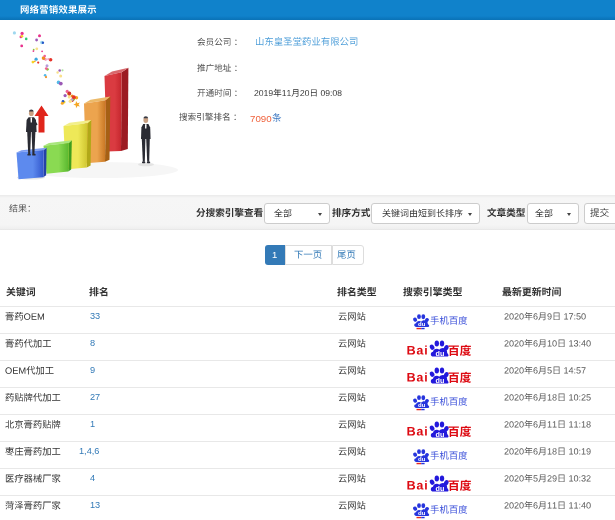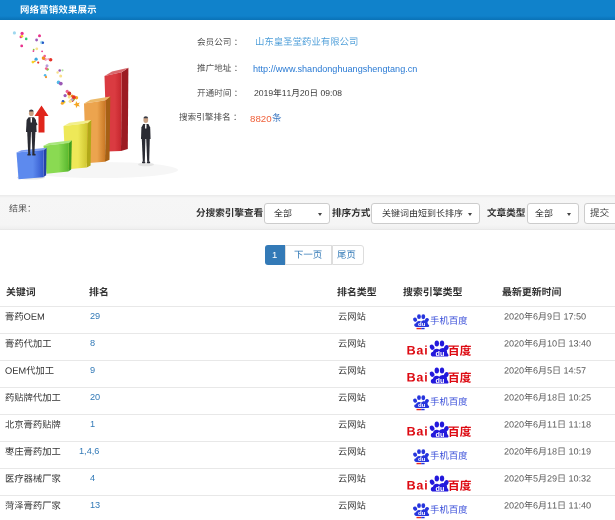--- a/index.html
+++ b/index.html
@@ -161,27 +161,26 @@
 <svg style="position:absolute;left:179.4px;top:110.5px;overflow:visible" width="63" height="12">
       <g transform="translate(0,9.0)">
         <path d="M1.4 -7.2V-5.5H0.4V-4.9H1.4V-3L0.3 -2.7L0.5 -2L1.4 -2.4V-0.1C1.4 0 1.4 0 1.3 0C1.2 0 0.9 0 0.6 0C0.6 0.2 0.7 0.5 0.7 0.6C1.2 0.7 1.6 0.6 1.8 0.5C2 0.4 2 0.2 2 -0.1V-2.6L3 -3L2.9 -3.6L2 -3.3V-4.9H2.9V-5.5H2V-7.2ZM3.3 -2.5V-1.9H3.6L3.6 -1.9C3.9 -1.3 4.4 -0.9 5 -0.5C4.3 -0.1 3.5 0.1 2.6 0.2C2.7 0.3 2.8 0.6 2.9 0.7C3.9 0.6 4.8 0.3 5.6 -0.1C6.3 0.2 7.1 0.5 7.9 0.7C8 0.5 8.1 0.3 8.3 0.1C7.5 0 6.8 -0.2 6.2 -0.4C6.9 -0.9 7.5 -1.5 7.8 -2.3L7.4 -2.5L7.3 -2.5H5.9V-3.3H7.9V-6.5H6.2V-6H7.3V-5.2H6.3V-4.7H7.3V-3.9H5.9V-7.2H5.3V-3.9H3.9V-4.7H4.9V-5.2H3.9V-6C4.4 -6.1 4.8 -6.3 5.2 -6.5L4.8 -6.9C4.4 -6.7 3.9 -6.5 3.4 -6.3V-3.3H5.3V-2.5ZM7 -1.9C6.6 -1.5 6.2 -1.1 5.6 -0.7C5 -1.1 4.6 -1.5 4.2 -1.9Z M14 -0.9C14.8 -0.5 15.7 0.1 16.1 0.5L16.7 0.1C16.2 -0.3 15.2 -0.8 14.5 -1.2ZM11.1 -1.2C10.6 -0.7 9.8 -0.2 9.1 0.1C9.3 0.2 9.5 0.4 9.6 0.5C10.3 0.2 11.1 -0.4 11.7 -0.9ZM10.3 -2.7C10.4 -2.8 10.6 -2.8 12.2 -2.9C11.5 -2.6 10.9 -2.3 10.6 -2.2C10.1 -2 9.8 -1.9 9.5 -1.9C9.5 -1.7 9.6 -1.4 9.6 -1.3C9.9 -1.4 10.2 -1.4 12.7 -1.6V-0.1C12.7 0 12.7 0.1 12.5 0.1C12.4 0.1 11.9 0.1 11.4 0.1C11.5 0.2 11.6 0.5 11.7 0.6C12.3 0.6 12.7 0.6 13 0.5C13.3 0.4 13.3 0.3 13.3 -0.1V-1.6L15.5 -1.8C15.7 -1.5 15.9 -1.3 16 -1.1L16.5 -1.4C16.2 -1.9 15.4 -2.6 14.8 -3.1L14.3 -2.8C14.5 -2.6 14.8 -2.4 15 -2.2L11.3 -2C12.5 -2.5 13.7 -3 14.9 -3.7L14.4 -4.1C14 -3.9 13.6 -3.6 13.2 -3.4L11.3 -3.3C11.9 -3.6 12.4 -4 13 -4.3L12.7 -4.5H16V-3.5H16.6V-5.1H13.2V-5.9H16.5V-6.5H13.2V-7.2H12.6V-6.5H9.3V-5.9H12.6V-5.1H9.2V-3.5H9.8V-4.5H12.3C11.7 -4.1 11 -3.7 10.7 -3.5C10.5 -3.4 10.3 -3.3 10.1 -3.3C10.2 -3.2 10.2 -2.9 10.3 -2.7Z M23.9 -7.1V0.7H24.6V-7.1ZM18.4 -4.9C18.3 -4.1 18.1 -3 18 -2.3H21.2C21.1 -0.9 21 -0.3 20.8 -0.1C20.7 -0 20.6 0 20.4 0C20.2 0 19.6 -0 19 -0.1C19.2 0.1 19.2 0.4 19.3 0.6C19.8 0.6 20.3 0.6 20.6 0.6C20.9 0.6 21.1 0.6 21.3 0.3C21.6 0.1 21.7 -0.7 21.9 -2.6C21.9 -2.7 21.9 -2.9 21.9 -2.9H18.8C18.8 -3.4 18.9 -3.8 19 -4.3H21.9V-6.9H18.1V-6.3H21.2V-4.9Z M27 -6.1C26.9 -5.7 26.6 -5.2 26.2 -4.8C26.3 -4.7 26.5 -4.6 26.5 -4.5C26.7 -4.6 26.8 -4.7 26.8 -4.8V-3.5H27.3V-3.8H28.8V-5H27C27.1 -5.1 27.2 -5.2 27.2 -5.3H29.4C29.4 -4.3 29.3 -3.9 29.2 -3.8C29.2 -3.7 29.1 -3.7 29 -3.7C28.9 -3.7 28.6 -3.7 28.3 -3.7C28.4 -3.6 28.4 -3.4 28.5 -3.3C28.8 -3.3 29.1 -3.3 29.2 -3.3C29.4 -3.3 29.6 -3.3 29.7 -3.5C29.8 -3.6 29.9 -4.2 30 -5.5C30 -5.6 30 -5.7 30 -5.7H27.4L27.5 -6L27.5 -6H27.8V-6.3H28.7V-6H29.3V-6.3H30.3V-6.8H29.3V-7.2H28.7V-6.8H27.8V-7.2H27.2V-6.8H26.2V-6.3H27.2V-6ZM31.2 -7.2C30.9 -6.4 30.5 -5.7 30 -5.2C30.1 -5.1 30.3 -4.9 30.4 -4.8C30.6 -5 30.8 -5.2 30.9 -5.4C31.1 -5.1 31.3 -4.8 31.6 -4.5C31.1 -4.2 30.5 -4 29.9 -3.8C30 -3.7 30.2 -3.5 30.3 -3.4C30.9 -3.5 31.5 -3.8 32 -4.1C32.4 -3.7 33 -3.4 33.7 -3.2C33.8 -3.4 33.9 -3.6 34.1 -3.7C33.4 -3.9 32.9 -4.1 32.4 -4.4C32.9 -4.8 33.2 -5.3 33.4 -5.9H33.9V-6.4H31.5C31.6 -6.6 31.6 -6.9 31.7 -7.1ZM32.8 -5.9C32.6 -5.5 32.4 -5.1 32 -4.8C31.7 -5.1 31.4 -5.5 31.2 -5.9ZM27.3 -4.6H28.3V-4.1H27.3ZM32.4 -3.3C31.2 -3 28.9 -2.9 27.1 -2.9C27.1 -2.8 27.2 -2.6 27.2 -2.5C28 -2.5 28.9 -2.5 29.8 -2.6V-2H26.8V-1.5H29.8V-1H26.3V-0.5H29.8V0C29.8 0.1 29.7 0.2 29.6 0.2C29.5 0.2 29.1 0.2 28.6 0.2C28.7 0.3 28.8 0.5 28.8 0.7C29.4 0.7 29.8 0.7 30.1 0.6C30.3 0.5 30.4 0.4 30.4 0V-0.5H33.9V-1H30.4V-1.5H33.4V-2H30.4V-2.6C31.3 -2.6 32.2 -2.7 32.8 -2.8Z M36 -7.2V-5.5H34.9V-4.9H36V-3L34.8 -2.7L34.9 -2L36 -2.4V-0.1C36 -0 35.9 0 35.8 0C35.7 0 35.4 0 35 0C35.1 0.2 35.2 0.5 35.2 0.6C35.8 0.6 36.1 0.6 36.3 0.5C36.5 0.4 36.6 0.2 36.6 -0.1V-2.5L37.6 -2.8L37.5 -3.4L36.6 -3.2V-4.9H37.5V-5.5H36.6V-7.2ZM37.7 -2.2V-1.6H39.1V0.7H39.8V-7.2H39.1V-5.8H37.8V-5.2H39.1V-4H37.9V-3.4H39.1V-2.2ZM40.5 -7.2V0.7H41.2V-1.6H42.7V-2.1H41.2V-3.4H42.5V-4H41.2V-5.2H42.6V-5.8H41.2V-7.2Z M45.3 -4.5C45.7 -4.2 46.2 -3.8 46.6 -3.5C45.6 -3 44.5 -2.6 43.4 -2.3C43.5 -2.2 43.7 -1.9 43.7 -1.8C44.2 -1.9 44.7 -2 45.2 -2.2V0.7H45.8V0.2H49.6V0.7H50.3V-2.9H46.9C48.3 -3.7 49.6 -4.8 50.3 -6.1L49.8 -6.4L49.7 -6.4H46.7C46.9 -6.6 47.1 -6.9 47.2 -7.1L46.5 -7.2C46 -6.4 45 -5.5 43.6 -4.8C43.7 -4.7 44 -4.5 44 -4.3C44.9 -4.7 45.5 -5.2 46.1 -5.8H49.3C48.8 -5 48 -4.4 47.2 -3.8C46.8 -4.2 46.2 -4.6 45.8 -4.9ZM49.6 -0.4H45.8V-2.3H49.6Z M56.1 -4.2C56.5 -4.2 56.8 -4.4 56.8 -4.8C56.8 -5.2 56.5 -5.5 56.1 -5.5C55.8 -5.5 55.5 -5.2 55.5 -4.8C55.5 -4.4 55.8 -4.2 56.1 -4.2ZM56.1 0C56.5 0 56.8 -0.2 56.8 -0.6C56.8 -1 56.5 -1.3 56.1 -1.3C55.8 -1.3 55.5 -1 55.5 -0.6C55.5 -0.2 55.8 0 56.1 0Z" fill="#4d4d4d"></path>
       </g>
     </svg>
 <svg style="position:absolute;left:255.0px;top:34.6px;overflow:visible" width="103" height="13">
       <g transform="translate(0,9.9)">
         <path d="M1 -5.9V0H7.7V0.7H8.4V-6H7.7V-0.7H5.1V-7.8H4.3V-0.7H1.7V-5.9Z M11.8 -2.5C11.4 -1.6 10.8 -0.7 10.1 -0.1C10.2 0 10.5 0.2 10.7 0.4C11.3 -0.3 12.1 -1.3 12.5 -2.3ZM15.7 -2.2C16.4 -1.4 17.2 -0.4 17.6 0.2L18.2 -0.1C17.8 -0.8 17 -1.7 16.2 -2.5ZM10.1 -6.6V-6H12.4C12 -5.3 11.7 -4.7 11.5 -4.5C11.2 -4.1 11 -3.8 10.8 -3.8C10.9 -3.6 11 -3.2 11.1 -3.1C11.2 -3.1 11.5 -3.2 12.1 -3.2H14.2V-0.2C14.2 -0.1 14.1 -0.1 14 -0.1C13.8 -0 13.3 -0 12.8 -0.1C12.9 0.1 13 0.5 13.1 0.7C13.7 0.7 14.2 0.7 14.5 0.5C14.8 0.4 14.9 0.2 14.9 -0.2V-3.2H17.6V-3.9H14.9V-5.3H14.2V-3.9H11.9C12.4 -4.5 12.8 -5.2 13.3 -6H18V-6.6H13.6C13.8 -7 13.9 -7.3 14.1 -7.6L13.3 -8C13.2 -7.5 13 -7.1 12.8 -6.6Z M21.1 -5.1H26V-4.2H21.1ZM21.1 -6.5H26V-5.6H21.1ZM19.4 -0.1V0.5H27.6V-0.1H23.9V-0.9H26.7V-1.6H23.9V-2.4H27.1V-3H20V-2.4H23.2V-1.6H20.4V-0.9H23.2V-0.1ZM23.2 -7.9C23.1 -7.7 22.9 -7.3 22.8 -7H20.4V-3.6H26.7V-7H23.6C23.7 -7.3 23.9 -7.5 24 -7.8Z M35 -6.7C34.5 -6 33.8 -5.5 32.9 -5.1C32 -5.5 31.3 -6.1 30.8 -6.7ZM29.1 -7.3V-6.7H30.2L30 -6.6C30.5 -5.9 31.3 -5.3 32.1 -4.8C31 -4.4 29.8 -4.2 28.5 -4C28.7 -3.9 28.8 -3.6 28.8 -3.4C30.2 -3.6 31.6 -3.9 32.9 -4.4C34 -3.9 35.4 -3.5 36.9 -3.3C37 -3.5 37.1 -3.8 37.3 -4C36 -4.1 34.8 -4.4 33.7 -4.8C34.7 -5.3 35.6 -6.1 36.2 -7.1L35.7 -7.4L35.6 -7.3ZM29.8 -2.5V-1.8H32.5V-0.3H28.7V0.4H37.1V-0.3H33.3V-1.8H36V-2.5H33.3V-3.6H32.5V-2.5Z M40.4 -4.4H44.2V-3.4H40.4ZM39.7 -5V-2.8H41.9V-1.9H39V-1.3H41.9V-0.1H38.2V0.5H46.4V-0.1H42.6V-1.3H45.7V-1.9H42.6V-2.8H44.9V-5ZM44.8 -7.8C44.6 -7.4 44.2 -6.9 44 -6.5L44.4 -6.4H42.6V-7.9H41.9V-6.4H40.3L40.6 -6.5C40.5 -6.9 40.1 -7.4 39.8 -7.8L39.2 -7.5C39.4 -7.2 39.7 -6.7 39.9 -6.4H38.3V-4.3H38.9V-5.8H45.7V-4.3H46.4V-6.4H44.6C44.9 -6.7 45.2 -7.2 45.5 -7.6Z M52.1 -3.1C52.5 -2.5 53 -1.7 53.1 -1.2L53.7 -1.5C53.6 -2 53.1 -2.8 52.7 -3.3ZM47.5 -0.3 47.6 0.4C48.6 0.2 49.9 0 51.1 -0.2L51.1 -0.8C49.8 -0.6 48.4 -0.4 47.5 -0.3ZM52.4 -6C52.1 -5 51.6 -4 50.9 -3.4C51.1 -3.3 51.4 -3.1 51.5 -3C51.8 -3.3 52.1 -3.8 52.4 -4.3H54.9C54.8 -1.4 54.7 -0.4 54.4 -0.1C54.4 0 54.3 0 54.1 0C53.9 0 53.5 0 53 -0C53.1 0.2 53.2 0.5 53.2 0.7C53.7 0.7 54.1 0.7 54.4 0.7C54.7 0.6 54.9 0.6 55 0.3C55.3 -0 55.5 -1.2 55.6 -4.6C55.6 -4.7 55.6 -4.9 55.6 -4.9H52.7C52.8 -5.2 53 -5.5 53 -5.8ZM47.6 -7.1V-6.5H49.7V-5.8H50.4V-6.5H53V-5.9H53.6V-6.5H55.8V-7.1H53.6V-7.9H53V-7.1H50.4V-7.9H49.7V-7.1ZM47.8 -1.2C48 -1.3 48.4 -1.4 50.9 -1.7C50.9 -1.8 50.9 -2.1 51 -2.3L48.9 -2C49.6 -2.7 50.3 -3.5 51 -4.4L50.4 -4.7C50.2 -4.4 50 -4.1 49.8 -3.9L48.5 -3.8C49 -4.3 49.5 -5 49.9 -5.6L49.3 -5.9C48.9 -5.1 48.2 -4.3 48 -4.1C47.8 -3.8 47.7 -3.7 47.5 -3.7C47.6 -3.5 47.7 -3.2 47.7 -3C47.9 -3.1 48.1 -3.1 49.3 -3.2C48.9 -2.8 48.5 -2.4 48.3 -2.3C48.1 -2 47.8 -1.8 47.6 -1.8C47.7 -1.6 47.8 -1.3 47.8 -1.2Z M64.4 -5.7C64.1 -4.7 63.4 -3.3 62.9 -2.4L63.5 -2.1C64 -3 64.6 -4.3 65.1 -5.4ZM57.2 -5.5C57.7 -4.5 58.2 -3 58.5 -2.2L59.2 -2.5C58.9 -3.3 58.3 -4.7 57.8 -5.7ZM61.9 -7.8V-0.4H60.3V-7.8H59.6V-0.4H57V0.3H65.3V-0.4H62.6V-7.8Z M69.5 -7.9C69.4 -7.5 69.2 -7.1 69.1 -6.7H66.4V-6H68.8C68.2 -4.8 67.3 -3.6 66.2 -2.9C66.3 -2.7 66.5 -2.5 66.6 -2.3C67.2 -2.7 67.7 -3.2 68.2 -3.8V0.7H68.9V-1.1H72.8V-0.1C72.8 0 72.8 0.1 72.6 0.1C72.4 0.1 71.9 0.1 71.3 0C71.3 0.2 71.4 0.5 71.5 0.7C72.3 0.7 72.8 0.7 73.1 0.6C73.4 0.5 73.5 0.3 73.5 -0.1V-4.9H69C69.2 -5.3 69.4 -5.6 69.5 -6H74.6V-6.7H69.8C70 -7 70.1 -7.4 70.2 -7.7ZM68.9 -2.7H72.8V-1.7H68.9ZM68.9 -3.3V-4.3H72.8V-3.3Z M76.1 -7.5V0.7H76.7V-6.9H78.1C77.9 -6.2 77.6 -5.4 77.3 -4.7C78 -4 78.2 -3.3 78.2 -2.8C78.2 -2.5 78.1 -2.3 78 -2.2C77.9 -2.1 77.8 -2.1 77.7 -2.1C77.5 -2.1 77.3 -2.1 77.1 -2.1C77.2 -1.9 77.3 -1.6 77.3 -1.5C77.5 -1.5 77.7 -1.5 77.9 -1.5C78.1 -1.5 78.3 -1.6 78.4 -1.7C78.7 -1.9 78.8 -2.3 78.8 -2.8C78.8 -3.4 78.6 -4 78 -4.8C78.3 -5.6 78.6 -6.5 78.9 -7.3L78.4 -7.5L78.3 -7.5ZM82.8 -5.1V-4H80.1V-5.1ZM82.8 -5.7H80.1V-6.9H82.8ZM79.3 0.8C79.5 0.6 79.8 0.5 81.7 0C81.7 -0.2 81.7 -0.4 81.7 -0.6L80.1 -0.2V-3.3H81C81.4 -1.5 82.3 -0 83.8 0.7C83.9 0.5 84.1 0.2 84.3 0.1C83.5 -0.2 82.9 -0.8 82.4 -1.4C83 -1.7 83.6 -2.2 84.1 -2.5L83.6 -3C83.2 -2.7 82.6 -2.3 82.1 -1.9C81.9 -2.4 81.7 -2.8 81.6 -3.3H83.5V-7.5H79.4V-0.5C79.4 -0.1 79.2 0.1 79 0.2C79.1 0.3 79.3 0.6 79.3 0.8Z M87.6 -7.6C87.1 -6.2 86.1 -4.9 85.1 -4C85.3 -3.9 85.6 -3.7 85.7 -3.5C86.8 -4.4 87.8 -5.9 88.4 -7.4ZM90.9 -7.7 90.2 -7.4C90.9 -6 92.1 -4.4 93.1 -3.5C93.2 -3.7 93.5 -4 93.7 -4.1C92.7 -4.9 91.5 -6.4 90.9 -7.7ZM86.1 0.1C86.5 0 87 -0 91.9 -0.4C92.2 0 92.4 0.4 92.6 0.7L93.3 0.3C92.8 -0.5 91.8 -1.9 91 -2.9L90.3 -2.6C90.7 -2.1 91.1 -1.6 91.5 -1L87.1 -0.8C88 -1.9 89 -3.3 89.7 -4.7L89 -5C88.2 -3.5 87.1 -1.8 86.7 -1.4C86.3 -1 86.1 -0.7 85.8 -0.6C85.9 -0.4 86.1 -0 86.1 0.1Z M94.9 -5.6V-5H100.6V-5.6ZM94.8 -7.3V-6.6H101.6V-0.3C101.6 -0.1 101.6 -0.1 101.4 -0.1C101.2 -0.1 100.6 -0.1 99.9 -0.1C100 0.1 100.1 0.5 100.2 0.7C101 0.7 101.6 0.7 101.9 0.6C102.3 0.4 102.3 0.2 102.3 -0.3V-7.3ZM96.2 -3.4H99.2V-1.6H96.2ZM95.5 -4V-0.3H96.2V-1H99.9V-4Z" fill="#4a9cd8"></path>
       </g>
     </svg>
-<div class="abs" style="left:253px;top:63.5px;font-size:9.1px;color:#2b7bd4">http://www.shandonghuangshengtang.cn</div>
 <svg style="position:absolute;left:254.0px;top:86.5px;overflow:visible" width="88" height="12">
       <g transform="translate(0,9.0)">
         <path d="M0.4 0V-0.5Q0.6 -1 1 -1.4Q1.3 -1.8 1.6 -2.1Q1.9 -2.4 2.3 -2.6Q2.6 -2.9 2.9 -3.2Q3.1 -3.4 3.3 -3.7Q3.5 -4 3.5 -4.4Q3.5 -4.8 3.2 -5.1Q2.9 -5.4 2.4 -5.4Q1.9 -5.4 1.6 -5.1Q1.3 -4.9 1.2 -4.4L0.5 -4.5Q0.6 -5.2 1.1 -5.6Q1.6 -6 2.4 -6Q3.3 -6 3.8 -5.6Q4.3 -5.2 4.3 -4.4Q4.3 -4 4.1 -3.7Q3.9 -3.4 3.6 -3Q3.3 -2.7 2.4 -2Q2 -1.6 1.7 -1.3Q1.4 -0.9 1.3 -0.6H4.4V0Z M9.2 -3Q9.2 -1.5 8.7 -0.7Q8.2 0.1 7.2 0.1Q6.1 0.1 5.6 -0.7Q5.1 -1.5 5.1 -3Q5.1 -4.5 5.6 -5.2Q6.1 -6 7.2 -6Q8.2 -6 8.7 -5.2Q9.2 -4.5 9.2 -3ZM8.5 -3Q8.5 -4.2 8.2 -4.8Q7.9 -5.4 7.2 -5.4Q6.5 -5.4 6.2 -4.8Q5.9 -4.3 5.9 -3Q5.9 -1.7 6.2 -1.1Q6.5 -0.5 7.2 -0.5Q7.8 -0.5 8.2 -1.1Q8.5 -1.7 8.5 -3Z M10.2 0V-0.6H11.7V-5.2L10.4 -4.2V-5L11.8 -5.9H12.5V-0.6H13.9V0Z M18.7 -3.1Q18.7 -1.6 18.2 -0.7Q17.6 0.1 16.6 0.1Q15.9 0.1 15.5 -0.2Q15.1 -0.5 14.9 -1.2L15.6 -1.3Q15.8 -0.5 16.6 -0.5Q17.2 -0.5 17.6 -1.1Q18 -1.7 18 -2.9Q17.8 -2.5 17.4 -2.2Q17 -2 16.5 -2Q15.7 -2 15.2 -2.6Q14.8 -3.1 14.8 -4Q14.8 -4.9 15.3 -5.5Q15.8 -6 16.7 -6Q17.7 -6 18.2 -5.3Q18.7 -4.5 18.7 -3.1ZM17.9 -3.8Q17.9 -4.5 17.6 -5Q17.2 -5.4 16.7 -5.4Q16.2 -5.4 15.8 -5Q15.5 -4.6 15.5 -4Q15.5 -3.4 15.8 -3Q16.2 -2.6 16.7 -2.6Q17 -2.6 17.3 -2.8Q17.6 -2.9 17.7 -3.2Q17.9 -3.5 17.9 -3.8Z M19.5 -1.9V-1.3H23.5V0.7H24.2V-1.3H27.3V-1.9H24.2V-3.6H26.7V-4.2H24.2V-5.6H26.9V-6.2H21.8C21.9 -6.5 22 -6.8 22.2 -7.1L21.5 -7.3C21.1 -6.1 20.4 -5 19.6 -4.3C19.7 -4.2 20 -4 20.1 -3.9C20.6 -4.3 21 -4.9 21.4 -5.6H23.5V-4.2H21V-1.9ZM21.6 -1.9V-3.6H23.5V-1.9Z M28.4 0V-0.6H29.9V-5.2L28.6 -4.2V-5L30 -5.9H30.7V-0.6H32.1V0Z M33.2 0V-0.6H34.7V-5.2L33.3 -4.2V-5L34.7 -5.9H35.4V-0.6H36.9V0Z M39.1 -6.8V-4.1C39.1 -2.7 38.9 -1 37.5 0.2C37.7 0.3 37.9 0.6 38 0.7C38.9 -0 39.3 -1 39.5 -2H43.7V-0.3C43.7 -0.1 43.6 -0 43.4 -0C43.2 -0 42.5 0 41.8 -0C41.9 0.2 42 0.5 42.1 0.7C43 0.7 43.6 0.6 43.9 0.5C44.2 0.4 44.4 0.2 44.4 -0.3V-6.8ZM39.7 -6.1H43.7V-4.7H39.7ZM39.7 -4.1H43.7V-2.6H39.6C39.7 -3.1 39.7 -3.6 39.7 -4.1Z M46.3 0V-0.5Q46.5 -1 46.9 -1.4Q47.2 -1.8 47.5 -2.1Q47.8 -2.4 48.2 -2.6Q48.5 -2.9 48.8 -3.2Q49 -3.4 49.2 -3.7Q49.4 -4 49.4 -4.4Q49.4 -4.8 49.1 -5.1Q48.8 -5.4 48.3 -5.4Q47.8 -5.4 47.5 -5.1Q47.2 -4.9 47.1 -4.4L46.4 -4.5Q46.4 -5.2 47 -5.6Q47.5 -6 48.3 -6Q49.2 -6 49.7 -5.6Q50.2 -5.2 50.2 -4.4Q50.2 -4 50 -3.7Q49.8 -3.4 49.5 -3Q49.2 -2.7 48.3 -2Q47.9 -1.6 47.6 -1.3Q47.3 -0.9 47.2 -0.6H50.2V0Z M55.1 -3Q55.1 -1.5 54.6 -0.7Q54.1 0.1 53.1 0.1Q52 0.1 51.5 -0.7Q51 -1.5 51 -3Q51 -4.5 51.5 -5.2Q52 -6 53.1 -6Q54.1 -6 54.6 -5.2Q55.1 -4.5 55.1 -3ZM54.4 -3Q54.4 -4.2 54.1 -4.8Q53.8 -5.4 53.1 -5.4Q52.4 -5.4 52.1 -4.8Q51.8 -4.3 51.8 -3Q51.8 -1.7 52.1 -1.1Q52.4 -0.5 53.1 -0.5Q53.7 -0.5 54 -1.1Q54.4 -1.7 54.4 -3Z M57.6 -3H61.9V-0.6H57.6ZM57.6 -3.7V-6H61.9V-3.7ZM57 -6.6V0.6H57.6V0H61.9V0.6H62.6V-6.6Z M70.9 -3Q70.9 -1.5 70.4 -0.7Q69.9 0.1 68.8 0.1Q67.8 0.1 67.3 -0.7Q66.8 -1.5 66.8 -3Q66.8 -4.5 67.3 -5.2Q67.8 -6 68.9 -6Q69.9 -6 70.4 -5.2Q70.9 -4.5 70.9 -3ZM70.1 -3Q70.1 -4.2 69.8 -4.8Q69.5 -5.4 68.9 -5.4Q68.2 -5.4 67.9 -4.8Q67.6 -4.3 67.6 -3Q67.6 -1.7 67.9 -1.1Q68.2 -0.5 68.8 -0.5Q69.5 -0.5 69.8 -1.1Q70.1 -1.7 70.1 -3Z M75.6 -3.1Q75.6 -1.6 75.1 -0.7Q74.5 0.1 73.5 0.1Q72.8 0.1 72.4 -0.2Q71.9 -0.5 71.8 -1.2L72.5 -1.3Q72.7 -0.5 73.5 -0.5Q74.1 -0.5 74.5 -1.1Q74.8 -1.7 74.9 -2.9Q74.7 -2.5 74.3 -2.2Q73.9 -2 73.4 -2Q72.6 -2 72.1 -2.6Q71.6 -3.1 71.6 -4Q71.6 -4.9 72.2 -5.5Q72.7 -6 73.6 -6Q74.6 -6 75.1 -5.3Q75.6 -4.5 75.6 -3.1ZM74.8 -3.8Q74.8 -4.5 74.5 -5Q74.1 -5.4 73.6 -5.4Q73 -5.4 72.7 -5Q72.4 -4.6 72.4 -4Q72.4 -3.4 72.7 -3Q73 -2.6 73.6 -2.6Q73.9 -2.6 74.2 -2.8Q74.5 -2.9 74.6 -3.2Q74.8 -3.5 74.8 -3.8Z M76.8 -3.7V-4.5H77.6V-3.7ZM76.8 0V-0.9H77.6V0Z M82.9 -3Q82.9 -1.5 82.3 -0.7Q81.8 0.1 80.8 0.1Q79.8 0.1 79.3 -0.7Q78.7 -1.5 78.7 -3Q78.7 -4.5 79.2 -5.2Q79.7 -6 80.8 -6Q81.9 -6 82.4 -5.2Q82.9 -4.5 82.9 -3ZM82.1 -3Q82.1 -4.2 81.8 -4.8Q81.5 -5.4 80.8 -5.4Q80.1 -5.4 79.8 -4.8Q79.5 -4.3 79.5 -3Q79.5 -1.7 79.8 -1.1Q80.1 -0.5 80.8 -0.5Q81.5 -0.5 81.8 -1.1Q82.1 -1.7 82.1 -3Z M87.6 -1.7Q87.6 -0.8 87.1 -0.4Q86.6 0.1 85.6 0.1Q84.6 0.1 84.1 -0.4Q83.6 -0.8 83.6 -1.6Q83.6 -2.2 83.9 -2.6Q84.2 -3 84.7 -3.1V-3.1Q84.3 -3.2 84 -3.6Q83.7 -4 83.7 -4.5Q83.7 -5.2 84.2 -5.6Q84.7 -6 85.6 -6Q86.4 -6 86.9 -5.6Q87.5 -5.2 87.5 -4.5Q87.5 -4 87.2 -3.6Q86.9 -3.2 86.4 -3.1V-3.1Q87 -3 87.3 -2.6Q87.6 -2.2 87.6 -1.7ZM86.7 -4.4Q86.7 -5.4 85.6 -5.4Q85 -5.4 84.8 -5.2Q84.5 -4.9 84.5 -4.4Q84.5 -3.9 84.8 -3.7Q85.1 -3.4 85.6 -3.4Q86.1 -3.4 86.4 -3.6Q86.7 -3.9 86.7 -4.4ZM86.8 -1.7Q86.8 -2.3 86.5 -2.6Q86.2 -2.8 85.6 -2.8Q85 -2.8 84.7 -2.5Q84.3 -2.2 84.3 -1.7Q84.3 -0.5 85.6 -0.5Q86.2 -0.5 86.5 -0.8Q86.8 -1.1 86.8 -1.7Z" fill="#333"></path>
       </g>
     </svg>
-<div class="abs" style="left:250px;top:112.6px;font-size:9.7px;color:#f0623c">8820</div>
+<div class="abs" style="left:250px;top:112.6px;font-size:9.7px;color:#f0623c">7090</div>
 <svg style="position:absolute;left:271.5px;top:111.2px;overflow:visible" width="10" height="13">
       <g transform="translate(0,10.1)">
         <path d="M2.9 -1.7C2.4 -1.2 1.6 -0.5 0.9 -0.1C1.1 0 1.3 0.3 1.4 0.4C2.1 -0 2.9 -0.8 3.5 -1.5ZM6 -1.4C6.7 -0.8 7.5 -0.1 7.9 0.5L8.4 0C8 -0.5 7.2 -1.2 6.6 -1.8ZM6.4 -6.6C6 -6.1 5.5 -5.6 4.8 -5.3C4.2 -5.6 3.7 -6 3.3 -6.5L3.3 -6.6ZM3.6 -8.1C3.1 -7.2 2.1 -6.2 0.7 -5.5C0.9 -5.4 1.1 -5.2 1.2 -5C1.8 -5.3 2.4 -5.7 2.8 -6.1C3.2 -5.6 3.6 -5.2 4.1 -4.9C3 -4.4 1.6 -4 0.3 -3.8C0.5 -3.7 0.6 -3.4 0.7 -3.2C2.1 -3.4 3.6 -3.8 4.8 -4.5C6 -3.9 7.3 -3.5 8.8 -3.3C8.9 -3.4 9.1 -3.7 9.3 -3.9C7.9 -4.1 6.6 -4.4 5.5 -4.9C6.3 -5.4 7 -6.1 7.5 -6.9L7 -7.2L6.9 -7.2H3.9C4.1 -7.4 4.3 -7.7 4.4 -7.9ZM4.4 -3.8V-2.8H1.4V-2.1H4.4V-0C4.4 0.1 4.4 0.1 4.3 0.1C4.2 0.1 3.8 0.1 3.4 0.1C3.5 0.3 3.6 0.5 3.6 0.7C4.2 0.7 4.6 0.7 4.8 0.6C5.1 0.5 5.2 0.3 5.2 -0V-2.1H8.2V-2.8H5.2V-3.8Z" fill="#3a76c0"></path>
       </g>
     </svg>
 <div class="abs" style="left:0;top:195px;width:615px;height:35px;background:linear-gradient(#eaeaea,#f6f6f6 3px,#f5f5f5 30px,#efefef 34px,#e2e2e2)"></div>
 <svg style="position:absolute;left:9.0px;top:202.1px;overflow:visible" width="27" height="13">
       <g transform="translate(0,9.5)">
         <path d="M0.3 -0.5 0.4 0.2C1.3 0 2.5 -0.2 3.7 -0.5L3.6 -1.1C2.4 -0.9 1.2 -0.6 0.3 -0.5ZM0.5 -3.8C0.6 -3.9 0.9 -4 2 -4.1C1.6 -3.5 1.2 -3.1 1.1 -2.9C0.8 -2.6 0.5 -2.4 0.3 -2.3C0.4 -2.1 0.5 -1.8 0.6 -1.7C0.8 -1.8 1.1 -1.8 3.6 -2.3C3.6 -2.4 3.6 -2.7 3.6 -2.9L1.6 -2.6C2.3 -3.4 3 -4.3 3.6 -5.3L3 -5.7C2.8 -5.3 2.6 -5 2.4 -4.7L1.2 -4.6C1.8 -5.3 2.3 -6.3 2.7 -7.2L2 -7.5C1.6 -6.5 1 -5.3 0.8 -5C0.6 -4.8 0.4 -4.6 0.3 -4.5C0.4 -4.3 0.5 -4 0.5 -3.8ZM5.8 -7.6V-6.4H3.7V-5.7H5.8V-4.3H3.9V-3.7H8.3V-4.3H6.4V-5.7H8.5V-6.4H6.4V-7.6ZM4.1 -2.7V0.7H4.8V0.3H7.4V0.7H8.1V-2.7ZM4.8 -0.3V-2.1H7.4V-0.3Z M10.4 -7.1V-3.5H13.1V-2.8H9.6V-2.2H12.6C11.8 -1.3 10.5 -0.5 9.3 -0.1C9.5 0 9.7 0.3 9.8 0.4C11 -0 12.3 -0.9 13.1 -1.9V0.7H13.9V-1.9C14.8 -1 16.1 -0.1 17.2 0.4C17.3 0.2 17.5 -0 17.7 -0.2C16.6 -0.6 15.2 -1.3 14.4 -2.2H17.5V-2.8H13.9V-3.5H16.6V-7.1ZM11.1 -5.1H13.1V-4.1H11.1ZM13.9 -5.1H15.9V-4.1H13.9ZM11.1 -6.5H13.1V-5.6H11.1ZM13.9 -6.5H15.9V-5.6H13.9Z M20.2 -4.4C20.6 -4.4 20.9 -4.6 20.9 -5C20.9 -5.5 20.6 -5.7 20.2 -5.7C19.9 -5.7 19.6 -5.5 19.6 -5C19.6 -4.6 19.9 -4.4 20.2 -4.4ZM20.2 0C20.6 0 20.9 -0.2 20.9 -0.6C20.9 -1.1 20.6 -1.3 20.2 -1.3C19.9 -1.3 19.6 -1.1 19.6 -0.6C19.6 -0.2 19.9 0 20.2 0Z" fill="#555"></path>
       </g>
@@ -275,21 +274,21 @@
 <div class="hline" style="top:386.5px"></div>
 <div class="hline" style="top:413.5px"></div>
 <div class="hline" style="top:440.5px"></div>
 <div class="hline" style="top:467.5px"></div>
 <div class="hline" style="top:494.5px"></div>
 <svg style="position:absolute;left:4.5px;top:310.0px;overflow:visible" width="40" height="13">
       <g transform="translate(0,9.8)">
         <path d="M0.7 -4.8V-3.3H1.3V-4.3H8V-3.3H8.6V-4.8ZM2.5 -6H6.8V-5.5H2.5ZM1.8 -6.3V-5.1H7.5V-6.3ZM2.8 -3.7H6.4V-3.2H2.8ZM2.2 -4V-2.9H7.1V-4ZM4.1 -7.7C4.2 -7.6 4.3 -7.4 4.4 -7.2H0.6V-6.7H8.7V-7.2H5.2C5.1 -7.4 4.9 -7.7 4.8 -7.9ZM6.9 -1.2V-0.7H2.4V-1.2ZM6.9 -1.6H2.4V-2H6.9ZM1.7 -2.5V0.7H2.4V-0.3H6.9V0C6.9 0.2 6.8 0.2 6.7 0.2C6.5 0.2 5.9 0.2 5.3 0.2C5.4 0.4 5.5 0.5 5.6 0.7C6.4 0.7 6.9 0.7 7.2 0.6C7.5 0.5 7.6 0.4 7.6 0V-2.5Z M14.3 -3.1C14.8 -2.5 15.2 -1.7 15.4 -1.2L16 -1.5C15.8 -2 15.4 -2.7 14.9 -3.3ZM9.8 -0.3 9.9 0.4C10.9 0.2 12.1 0 13.4 -0.2L13.3 -0.8C12 -0.6 10.7 -0.4 9.8 -0.3ZM14.6 -5.9C14.3 -4.9 13.8 -4 13.2 -3.3C13.4 -3.2 13.7 -3.1 13.8 -2.9C14.1 -3.3 14.4 -3.7 14.6 -4.2H17.1C17 -1.4 16.9 -0.4 16.7 -0.1C16.6 0 16.5 0 16.3 0C16.1 0 15.7 0 15.2 -0C15.4 0.2 15.4 0.5 15.5 0.7C15.9 0.7 16.3 0.7 16.6 0.7C16.9 0.6 17.1 0.6 17.3 0.3C17.6 -0 17.7 -1.2 17.8 -4.5C17.8 -4.6 17.8 -4.9 17.8 -4.9H14.9C15.1 -5.2 15.2 -5.4 15.3 -5.8ZM9.9 -7V-6.4H12V-5.8H12.7V-6.4H15.2V-5.8H15.9V-6.4H18.1V-7H15.9V-7.8H15.2V-7H12.7V-7.8H12V-7ZM10.1 -1.2C10.3 -1.3 10.7 -1.3 13.2 -1.7C13.2 -1.8 13.2 -2.1 13.2 -2.3L11.1 -2C11.9 -2.7 12.6 -3.5 13.2 -4.4L12.7 -4.7C12.5 -4.4 12.3 -4.1 12 -3.8L10.8 -3.7C11.3 -4.3 11.8 -4.9 12.1 -5.6L11.5 -5.8C11.1 -5 10.5 -4.2 10.3 -4C10.1 -3.8 10 -3.7 9.8 -3.6C9.9 -3.5 10 -3.1 10 -3C10.2 -3.1 10.4 -3.1 11.5 -3.2C11.1 -2.8 10.8 -2.4 10.6 -2.3C10.3 -2 10.1 -1.8 9.9 -1.8C10 -1.6 10.1 -1.3 10.1 -1.2Z M25.4 -3.2Q25.4 -2.2 25 -1.5Q24.6 -0.7 23.9 -0.3Q23.2 0.1 22.2 0.1Q21.2 0.1 20.5 -0.3Q19.8 -0.7 19.4 -1.5Q19 -2.2 19 -3.2Q19 -4.8 19.9 -5.6Q20.7 -6.5 22.2 -6.5Q23.2 -6.5 23.9 -6.1Q24.6 -5.7 25 -5Q25.4 -4.2 25.4 -3.2ZM24.5 -3.2Q24.5 -4.4 23.9 -5.1Q23.3 -5.8 22.2 -5.8Q21.1 -5.8 20.5 -5.1Q19.9 -4.4 19.9 -3.2Q19.9 -2 20.5 -1.3Q21.1 -0.6 22.2 -0.6Q23.3 -0.6 23.9 -1.3Q24.5 -2 24.5 -3.2Z M26.6 0V-6.4H31.5V-5.7H27.5V-3.6H31.2V-2.9H27.5V-0.7H31.6V0Z M38.2 0V-4.3Q38.2 -5 38.3 -5.6Q38.1 -4.8 37.9 -4.4L36.2 0H35.6L33.9 -4.4L33.7 -5.1L33.5 -5.6L33.6 -5.1L33.6 -4.3V0H32.8V-6.4H33.9L35.6 -2Q35.7 -1.7 35.8 -1.4Q35.9 -1.1 35.9 -0.9Q36 -1.1 36.1 -1.5Q36.2 -1.9 36.2 -2L37.9 -6.4H39V0Z" fill="#333"></path>
       </g>
     </svg>
-<div class="abs" style="left:90px;top:311.0px;font-size:9.2px;color:#337ab7">29</div>
+<div class="abs" style="left:90px;top:311.0px;font-size:9.2px;color:#337ab7">33</div>
 <svg style="position:absolute;left:337.5px;top:310.0px;overflow:visible" width="28" height="13">
       <g transform="translate(0,9.8)">
         <path d="M1.5 -7.1V-6.4H7.8V-7.1ZM1.3 0.4C1.7 0.3 2.2 0.2 7.4 -0.2C7.6 0.1 7.8 0.5 7.9 0.8L8.6 0.4C8.1 -0.5 7.2 -1.9 6.4 -2.9L5.8 -2.6C6.1 -2.1 6.6 -1.5 6.9 -0.9L2.3 -0.5C3 -1.4 3.8 -2.6 4.4 -3.7H8.8V-4.4H0.5V-3.7H3.4C2.8 -2.5 2 -1.4 1.8 -1.1C1.5 -0.7 1.3 -0.4 1 -0.4C1.1 -0.1 1.3 0.2 1.3 0.4Z M11.1 -5C11.5 -4.5 12 -3.9 12.4 -3.3C12 -2.3 11.6 -1.4 10.9 -0.8C11 -0.7 11.3 -0.5 11.4 -0.4C12 -1 12.5 -1.8 12.8 -2.7C13.1 -2.2 13.4 -1.8 13.6 -1.5L14 -1.9C13.8 -2.3 13.5 -2.8 13.1 -3.3C13.3 -4.1 13.5 -5 13.7 -5.9L13 -6C12.9 -5.3 12.8 -4.6 12.6 -4C12.3 -4.5 11.9 -4.9 11.5 -5.4ZM13.8 -5C14.2 -4.5 14.7 -3.9 15.1 -3.3C14.7 -2.2 14.2 -1.4 13.5 -0.7C13.7 -0.7 13.9 -0.5 14.1 -0.4C14.6 -1 15.1 -1.7 15.5 -2.6C15.8 -2.1 16.1 -1.6 16.2 -1.2L16.7 -1.6C16.5 -2.1 16.2 -2.7 15.7 -3.3C16 -4.1 16.2 -4.9 16.3 -5.9L15.7 -5.9C15.6 -5.2 15.5 -4.6 15.3 -4C15 -4.5 14.6 -4.9 14.2 -5.3ZM10.1 -7.3V0.7H10.8V-6.6H17.1V-0.2C17.1 -0 17 0 16.9 0C16.7 0 16.1 0.1 15.5 0C15.6 0.2 15.7 0.5 15.7 0.7C16.6 0.7 17.1 0.7 17.4 0.6C17.7 0.5 17.8 0.3 17.8 -0.2V-7.3Z M19.1 -6.1V-5.4H22.8V-6.1ZM19.5 -4.9C19.7 -3.8 19.9 -2.5 20 -1.6L20.5 -1.7C20.5 -2.6 20.3 -3.9 20.1 -5ZM20.2 -7.6C20.5 -7.1 20.7 -6.5 20.9 -6.2L21.5 -6.4C21.4 -6.8 21.1 -7.3 20.8 -7.8ZM21.7 -5.1C21.5 -4 21.3 -2.3 21.1 -1.3C20.3 -1.2 19.6 -1 19 -0.9L19.2 -0.2C20.2 -0.4 21.5 -0.8 22.7 -1.1L22.7 -1.7L21.7 -1.5C21.9 -2.5 22.1 -3.9 22.3 -5ZM22.9 -3.4V0.7H23.6V0.3H26.4V0.7H27.1V-3.4H25.2V-5.2H27.5V-5.9H25.2V-7.8H24.4V-3.4ZM23.6 -0.4V-2.7H26.4V-0.4Z" fill="#333"></path>
       </g>
     </svg>
 <svg class="abs" style="left:411.5px;top:313.5px" width="20" height="17" viewBox="0 0 20 17">
       <g transform="scale(1,0.93)">
         <g fill="#2735dd">
           <ellipse cx="3.1" cy="6.1" rx="1.9" ry="2.3" transform="rotate(-28 3.1 6.1)"></ellipse>
           <ellipse cx="7.0" cy="2.9" rx="1.9" ry="2.6"></ellipse>
@@ -374,21 +373,21 @@
 <svg style="position:absolute;left:504.0px;top:364.4px;overflow:visible" width="82" height="13">
       <g transform="translate(0,9.5)">
         <path d="M0.5 0V-0.6Q0.7 -1.1 1 -1.5Q1.3 -1.9 1.7 -2.2Q2 -2.5 2.4 -2.8Q2.7 -3 3 -3.3Q3.3 -3.6 3.5 -3.9Q3.6 -4.2 3.6 -4.6Q3.6 -5.1 3.3 -5.4Q3 -5.6 2.5 -5.6Q2 -5.6 1.7 -5.4Q1.4 -5.1 1.3 -4.6L0.5 -4.7Q0.6 -5.4 1.1 -5.8Q1.7 -6.3 2.5 -6.3Q3.4 -6.3 4 -5.8Q4.5 -5.4 4.5 -4.6Q4.5 -4.2 4.3 -3.9Q4.1 -3.5 3.8 -3.2Q3.5 -2.8 2.6 -2.1Q2.1 -1.6 1.8 -1.3Q1.5 -1 1.3 -0.7H4.6V0Z M9.7 -3.1Q9.7 -1.5 9.1 -0.7Q8.6 0.1 7.5 0.1Q6.4 0.1 5.9 -0.7Q5.4 -1.5 5.4 -3.1Q5.4 -4.7 5.9 -5.5Q6.4 -6.3 7.5 -6.3Q8.6 -6.3 9.1 -5.5Q9.7 -4.7 9.7 -3.1ZM8.9 -3.1Q8.9 -4.4 8.5 -5Q8.2 -5.6 7.5 -5.6Q6.8 -5.6 6.5 -5Q6.2 -4.5 6.2 -3.1Q6.2 -1.8 6.5 -1.2Q6.8 -0.6 7.5 -0.6Q8.2 -0.6 8.5 -1.2Q8.9 -1.8 8.9 -3.1Z M10.5 0V-0.6Q10.7 -1.1 11 -1.5Q11.3 -1.9 11.7 -2.2Q12 -2.5 12.4 -2.8Q12.7 -3 13 -3.3Q13.3 -3.6 13.5 -3.9Q13.7 -4.2 13.7 -4.6Q13.7 -5.1 13.4 -5.4Q13.1 -5.6 12.5 -5.6Q12 -5.6 11.7 -5.4Q11.4 -5.1 11.3 -4.6L10.5 -4.7Q10.6 -5.4 11.1 -5.8Q11.7 -6.3 12.5 -6.3Q13.5 -6.3 14 -5.8Q14.5 -5.4 14.5 -4.6Q14.5 -4.2 14.3 -3.9Q14.1 -3.5 13.8 -3.2Q13.5 -2.8 12.6 -2.1Q12.1 -1.6 11.8 -1.3Q11.5 -1 11.3 -0.7H14.6V0Z M19.7 -3.1Q19.7 -1.5 19.1 -0.7Q18.6 0.1 17.5 0.1Q16.4 0.1 15.9 -0.7Q15.4 -1.5 15.4 -3.1Q15.4 -4.7 15.9 -5.5Q16.4 -6.3 17.5 -6.3Q18.6 -6.3 19.1 -5.5Q19.7 -4.7 19.7 -3.1ZM18.9 -3.1Q18.9 -4.4 18.6 -5Q18.2 -5.6 17.5 -5.6Q16.8 -5.6 16.5 -5Q16.2 -4.5 16.2 -3.1Q16.2 -1.8 16.5 -1.2Q16.8 -0.6 17.5 -0.6Q18.2 -0.6 18.5 -1.2Q18.9 -1.8 18.9 -3.1Z M20.5 -2V-1.4H24.6V0.7H25.3V-1.4H28.6V-2H25.3V-3.8H28V-4.4H25.3V-5.8H28.2V-6.5H22.8C22.9 -6.8 23.1 -7.1 23.2 -7.4L22.5 -7.6C22.1 -6.4 21.3 -5.2 20.5 -4.5C20.6 -4.4 20.9 -4.1 21.1 -4C21.5 -4.5 22 -5.1 22.4 -5.8H24.6V-4.4H21.9V-2ZM22.6 -2V-3.8H24.6V-2Z M33.6 -2Q33.6 -1 33.1 -0.5Q32.6 0.1 31.6 0.1Q30.6 0.1 30 -0.7Q29.5 -1.5 29.5 -3Q29.5 -4.6 30.1 -5.4Q30.6 -6.3 31.7 -6.3Q33.1 -6.3 33.5 -5L32.7 -4.9Q32.5 -5.6 31.7 -5.6Q31 -5.6 30.6 -5Q30.3 -4.4 30.3 -3.2Q30.5 -3.6 30.9 -3.8Q31.3 -4 31.8 -4Q32.6 -4 33.1 -3.5Q33.6 -2.9 33.6 -2ZM32.8 -2Q32.8 -2.7 32.5 -3Q32.2 -3.4 31.6 -3.4Q31 -3.4 30.7 -3.1Q30.3 -2.7 30.3 -2.2Q30.3 -1.5 30.7 -1Q31.1 -0.5 31.6 -0.5Q32.2 -0.5 32.5 -0.9Q32.8 -1.3 32.8 -2Z M35.9 -7.1V-4.3C35.9 -2.9 35.7 -1 34.3 0.2C34.4 0.3 34.7 0.6 34.8 0.7C35.7 -0 36.1 -1.1 36.4 -2.1H40.7V-0.3C40.7 -0.1 40.6 -0 40.4 -0C40.2 -0 39.5 0 38.7 -0C38.9 0.2 39 0.5 39 0.7C40 0.7 40.6 0.7 40.9 0.5C41.3 0.4 41.4 0.2 41.4 -0.3V-7.1ZM36.6 -6.4H40.7V-4.9H36.6ZM36.6 -4.3H40.7V-2.7H36.5C36.5 -3.3 36.6 -3.8 36.6 -4.3Z M47.7 -2Q47.7 -1 47.1 -0.5Q46.5 0.1 45.5 0.1Q44.6 0.1 44.1 -0.3Q43.5 -0.7 43.4 -1.4L44.2 -1.5Q44.4 -0.6 45.5 -0.6Q46.1 -0.6 46.5 -0.9Q46.8 -1.3 46.8 -2Q46.8 -2.6 46.5 -2.9Q46.1 -3.3 45.5 -3.3Q45.2 -3.3 44.9 -3.2Q44.6 -3.1 44.3 -2.9H43.6L43.8 -6.2H47.3V-5.5H44.5L44.4 -3.6Q44.9 -4 45.7 -4Q46.6 -4 47.1 -3.4Q47.7 -2.9 47.7 -2Z M50.3 -3.2H54.8V-0.6H50.3ZM50.3 -3.8V-6.3H54.8V-3.8ZM49.6 -6.9V0.6H50.3V0H54.8V0.6H55.5V-6.9Z M60.2 0V-0.7H61.8V-5.4L60.4 -4.4V-5.2L61.9 -6.2H62.6V-0.7H64.1V0Z M68.4 -1.4V0H67.7V-1.4H64.7V-2L67.6 -6.2H68.4V-2H69.3V-1.4ZM67.7 -5.3Q67.7 -5.3 67.5 -5.1Q67.4 -4.9 67.4 -4.8L65.8 -2.4L65.5 -2.1L65.5 -2H67.7Z M70.4 -3.8V-4.8H71.2V-3.8ZM70.4 0V-0.9H71.2V0Z M76.7 -2Q76.7 -1 76.1 -0.5Q75.5 0.1 74.5 0.1Q73.6 0.1 73.1 -0.3Q72.5 -0.7 72.4 -1.4L73.2 -1.5Q73.5 -0.6 74.5 -0.6Q75.1 -0.6 75.5 -0.9Q75.8 -1.3 75.8 -2Q75.8 -2.6 75.5 -2.9Q75.1 -3.3 74.5 -3.3Q74.2 -3.3 73.9 -3.2Q73.6 -3.1 73.4 -2.9H72.6L72.8 -6.2H76.3V-5.5H73.5L73.4 -3.6Q73.9 -4 74.7 -4Q75.6 -4 76.1 -3.4Q76.7 -2.9 76.7 -2Z M81.6 -5.6Q80.7 -4.1 80.3 -3.3Q79.9 -2.5 79.7 -1.7Q79.5 -0.9 79.5 0H78.7Q78.7 -1.2 79.2 -2.5Q79.7 -3.8 80.8 -5.5H77.5V-6.2H81.6Z" fill="#555"></path>
       </g>
     </svg>
 <svg style="position:absolute;left:4.5px;top:391.0px;overflow:visible" width="56" height="13">
       <g transform="translate(0,9.8)">
         <path d="M5 -3.1C5.5 -2.5 5.9 -1.7 6.1 -1.2L6.7 -1.5C6.5 -2 6.1 -2.7 5.6 -3.3ZM0.5 -0.3 0.6 0.4C1.6 0.2 2.8 0 4.1 -0.2L4 -0.8C2.7 -0.6 1.4 -0.4 0.5 -0.3ZM5.3 -5.9C5 -4.9 4.5 -4 3.9 -3.3C4.1 -3.2 4.4 -3.1 4.5 -2.9C4.8 -3.3 5.1 -3.7 5.3 -4.2H7.8C7.7 -1.4 7.6 -0.4 7.4 -0.1C7.3 0 7.2 0 7 0C6.8 0 6.4 0 5.9 -0C6.1 0.2 6.1 0.5 6.2 0.7C6.6 0.7 7 0.7 7.3 0.7C7.6 0.6 7.8 0.6 8 0.3C8.3 -0 8.4 -1.2 8.5 -4.5C8.5 -4.6 8.5 -4.9 8.5 -4.9H5.6C5.8 -5.2 5.9 -5.4 6 -5.8ZM0.6 -7V-6.4H2.7V-5.8H3.4V-6.4H5.9V-5.8H6.6V-6.4H8.8V-7H6.6V-7.8H5.9V-7H3.4V-7.8H2.7V-7ZM0.8 -1.2C1 -1.3 1.4 -1.3 3.9 -1.7C3.9 -1.8 3.9 -2.1 3.9 -2.3L1.8 -2C2.6 -2.7 3.3 -3.5 3.9 -4.4L3.4 -4.7C3.2 -4.4 3 -4.1 2.7 -3.8L1.5 -3.7C2 -4.3 2.5 -4.9 2.8 -5.6L2.2 -5.8C1.8 -5 1.2 -4.2 1 -4C0.8 -3.8 0.7 -3.7 0.5 -3.6C0.6 -3.5 0.7 -3.1 0.7 -3C0.9 -3.1 1.1 -3.1 2.2 -3.2C1.8 -2.8 1.5 -2.4 1.3 -2.3C1 -2 0.8 -1.8 0.6 -1.8C0.7 -1.6 0.8 -1.3 0.8 -1.2Z M11.4 -6.1V-3.5C11.4 -2.3 11.3 -0.6 9.6 0.3C9.8 0.4 10 0.6 10.1 0.8C11.8 -0.3 12 -2.1 12 -3.5V-6.1ZM11.8 -1.2C12.2 -0.7 12.6 0.1 12.8 0.5L13.3 0.1C13.1 -0.3 12.7 -1 12.3 -1.5ZM10.1 -7.3V-1.6H10.7V-6.7H12.7V-1.7H13.3V-7.3ZM13.8 -3.3V0.7H14.4V0.3H17.3V0.7H17.9V-3.3H15.9V-5.3H18.2V-6H15.9V-7.8H15.3V-3.3ZM14.4 -0.4V-2.7H17.3V-0.4Z M25.4 -3.1V-1.8H22.3V-1.2H25.4V0.7H26V-1.2H27.5V-1.8H26V-3.1ZM22.7 -6.9V-3.3H24.1C23.8 -2.9 23.3 -2.6 22.6 -2.3C22.7 -2.2 23 -2 23.1 -1.9C24 -2.3 24.5 -2.8 24.8 -3.3H27.2V-6.9H24.8C25 -7.2 25.1 -7.4 25.3 -7.7L24.5 -7.8C24.4 -7.6 24.3 -7.2 24.1 -6.9ZM23.3 -4.9H24.6C24.6 -4.5 24.6 -4.2 24.4 -3.9H23.3ZM25.2 -4.9H26.6V-3.9H25.1C25.2 -4.2 25.2 -4.5 25.2 -4.9ZM23.3 -6.4H24.6V-5.4H23.3ZM25.2 -6.4H26.6V-5.4H25.2ZM19.5 -7.6V-4.1C19.5 -2.7 19.5 -0.8 18.9 0.5C19.1 0.6 19.4 0.7 19.5 0.8C19.9 -0.2 20.1 -1.5 20.1 -2.7H21.3V0.7H22V-3.3H20.1L20.2 -4.1V-4.7H22.4V-5.3H21.7V-7.8H21.1V-5.3H20.2V-7.6Z M34.5 -7.3C35.1 -6.8 35.7 -6.2 36.1 -5.7L36.6 -6.1C36.3 -6.5 35.6 -7.2 35.1 -7.6ZM33 -7.7C33 -6.7 33.1 -5.8 33.2 -4.9L30.9 -4.6L31 -4L33.3 -4.2C33.6 -1.3 34.4 0.6 35.9 0.7C36.4 0.8 36.8 0.3 37 -1.3C36.8 -1.4 36.5 -1.6 36.4 -1.7C36.3 -0.6 36.1 -0.1 35.9 -0.1C34.9 -0.2 34.3 -1.9 33.9 -4.3L36.8 -4.7L36.7 -5.3L33.9 -5C33.8 -5.8 33.7 -6.7 33.7 -7.7ZM30.8 -7.7C30.2 -6.2 29.2 -4.8 28.1 -3.9C28.2 -3.7 28.4 -3.4 28.5 -3.2C28.9 -3.6 29.4 -4.1 29.8 -4.6V0.7H30.5V-5.6C30.8 -6.2 31.2 -6.9 31.5 -7.5Z M42.5 -6.7V0.6H43.2V-0.1H45V0.5H45.7V-6.7ZM43.2 -0.8V-6H45V-0.8ZM39 -7.7 39 -6H37.7V-5.4H39C38.9 -3 38.6 -1 37.5 0.3C37.6 0.4 37.9 0.6 38 0.8C39.3 -0.6 39.6 -2.8 39.7 -5.4H41.1C41 -1.8 40.9 -0.5 40.7 -0.2C40.6 -0.1 40.5 -0.1 40.4 -0.1C40.2 -0.1 39.8 -0.1 39.4 -0.1C39.5 0.1 39.6 0.4 39.6 0.6C40 0.6 40.5 0.6 40.7 0.6C41 0.5 41.2 0.4 41.3 0.2C41.6 -0.2 41.7 -1.6 41.8 -5.7C41.8 -5.8 41.8 -6 41.8 -6H39.7L39.7 -7.7Z M47 -0.7V0H55.3V-0.7H51.5V-6H54.9V-6.8H47.5V-6H50.7V-0.7Z" fill="#333"></path>
       </g>
     </svg>
-<div class="abs" style="left:90px;top:392.0px;font-size:9.2px;color:#337ab7">20</div>
+<div class="abs" style="left:90px;top:392.0px;font-size:9.2px;color:#337ab7">27</div>
 <svg style="position:absolute;left:337.5px;top:391.0px;overflow:visible" width="28" height="13">
       <g transform="translate(0,9.8)">
         <path d="M1.5 -7.1V-6.4H7.8V-7.1ZM1.3 0.4C1.7 0.3 2.2 0.2 7.4 -0.2C7.6 0.1 7.8 0.5 7.9 0.8L8.6 0.4C8.1 -0.5 7.2 -1.9 6.4 -2.9L5.8 -2.6C6.1 -2.1 6.6 -1.5 6.9 -0.9L2.3 -0.5C3 -1.4 3.8 -2.6 4.4 -3.7H8.8V-4.4H0.5V-3.7H3.4C2.8 -2.5 2 -1.4 1.8 -1.1C1.5 -0.7 1.3 -0.4 1 -0.4C1.1 -0.1 1.3 0.2 1.3 0.4Z M11.1 -5C11.5 -4.5 12 -3.9 12.4 -3.3C12 -2.3 11.6 -1.4 10.9 -0.8C11 -0.7 11.3 -0.5 11.4 -0.4C12 -1 12.5 -1.8 12.8 -2.7C13.1 -2.2 13.4 -1.8 13.6 -1.5L14 -1.9C13.8 -2.3 13.5 -2.8 13.1 -3.3C13.3 -4.1 13.5 -5 13.7 -5.9L13 -6C12.9 -5.3 12.8 -4.6 12.6 -4C12.3 -4.5 11.9 -4.9 11.5 -5.4ZM13.8 -5C14.2 -4.5 14.7 -3.9 15.1 -3.3C14.7 -2.2 14.2 -1.4 13.5 -0.7C13.7 -0.7 13.9 -0.5 14.1 -0.4C14.6 -1 15.1 -1.7 15.5 -2.6C15.8 -2.1 16.1 -1.6 16.2 -1.2L16.7 -1.6C16.5 -2.1 16.2 -2.7 15.7 -3.3C16 -4.1 16.2 -4.9 16.3 -5.9L15.7 -5.9C15.6 -5.2 15.5 -4.6 15.3 -4C15 -4.5 14.6 -4.9 14.2 -5.3ZM10.1 -7.3V0.7H10.8V-6.6H17.1V-0.2C17.1 -0 17 0 16.9 0C16.7 0 16.1 0.1 15.5 0C15.6 0.2 15.7 0.5 15.7 0.7C16.6 0.7 17.1 0.7 17.4 0.6C17.7 0.5 17.8 0.3 17.8 -0.2V-7.3Z M19.1 -6.1V-5.4H22.8V-6.1ZM19.5 -4.9C19.7 -3.8 19.9 -2.5 20 -1.6L20.5 -1.7C20.5 -2.6 20.3 -3.9 20.1 -5ZM20.2 -7.6C20.5 -7.1 20.7 -6.5 20.9 -6.2L21.5 -6.4C21.4 -6.8 21.1 -7.3 20.8 -7.8ZM21.7 -5.1C21.5 -4 21.3 -2.3 21.1 -1.3C20.3 -1.2 19.6 -1 19 -0.9L19.2 -0.2C20.2 -0.4 21.5 -0.8 22.7 -1.1L22.7 -1.7L21.7 -1.5C21.9 -2.5 22.1 -3.9 22.3 -5ZM22.9 -3.4V0.7H23.6V0.3H26.4V0.7H27.1V-3.4H25.2V-5.2H27.5V-5.9H25.2V-7.8H24.4V-3.4ZM23.6 -0.4V-2.7H26.4V-0.4Z" fill="#333"></path>
       </g>
     </svg>
 <svg class="abs" style="left:411.5px;top:394.5px" width="20" height="17" viewBox="0 0 20 17">
       <g transform="scale(1,0.93)">
         <g fill="#2735dd">
           <ellipse cx="3.1" cy="6.1" rx="1.9" ry="2.3" transform="rotate(-28 3.1 6.1)"></ellipse>
           <ellipse cx="7.0" cy="2.9" rx="1.9" ry="2.6"></ellipse>

